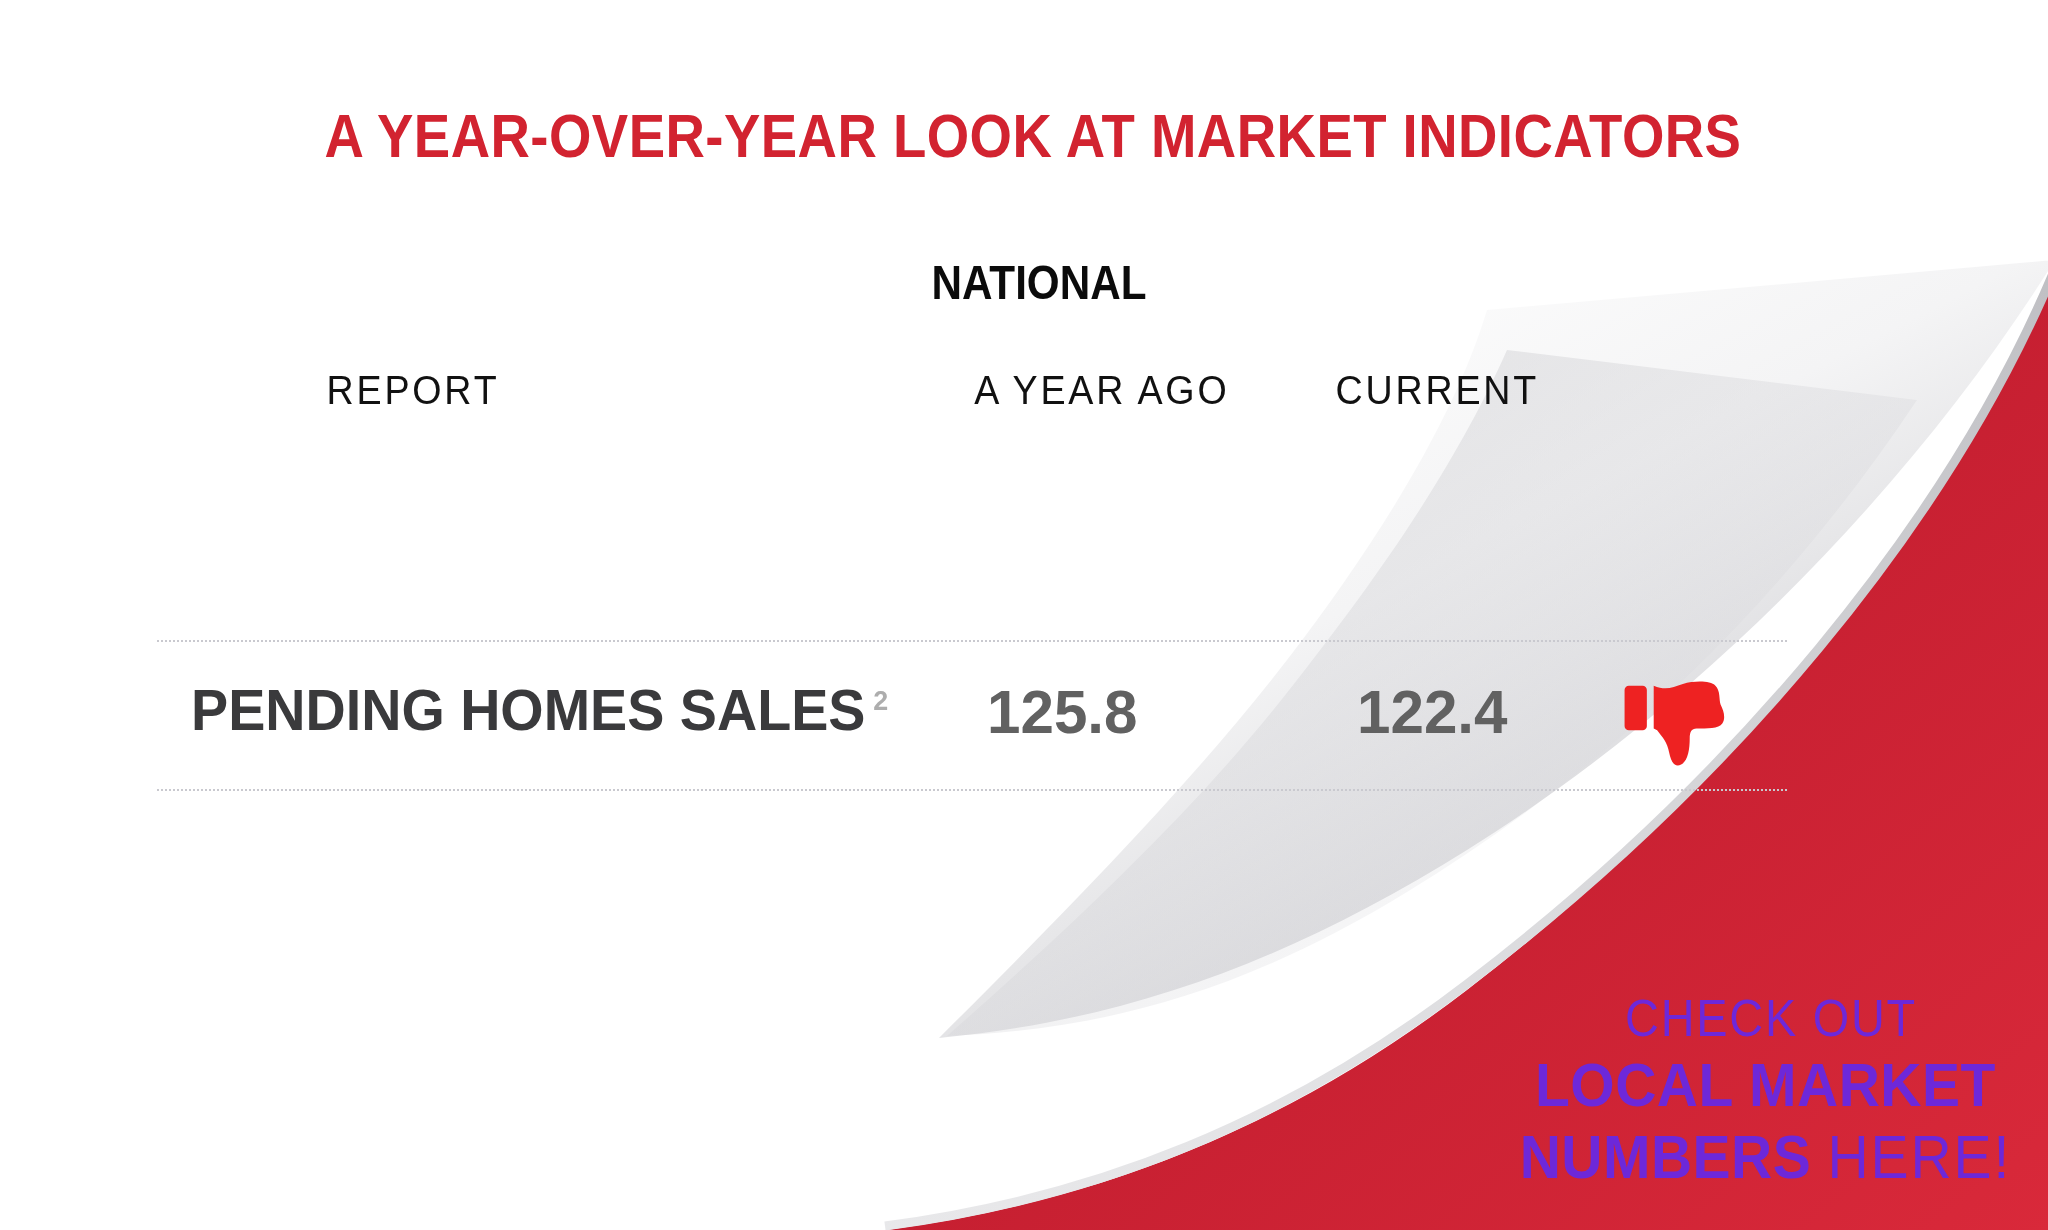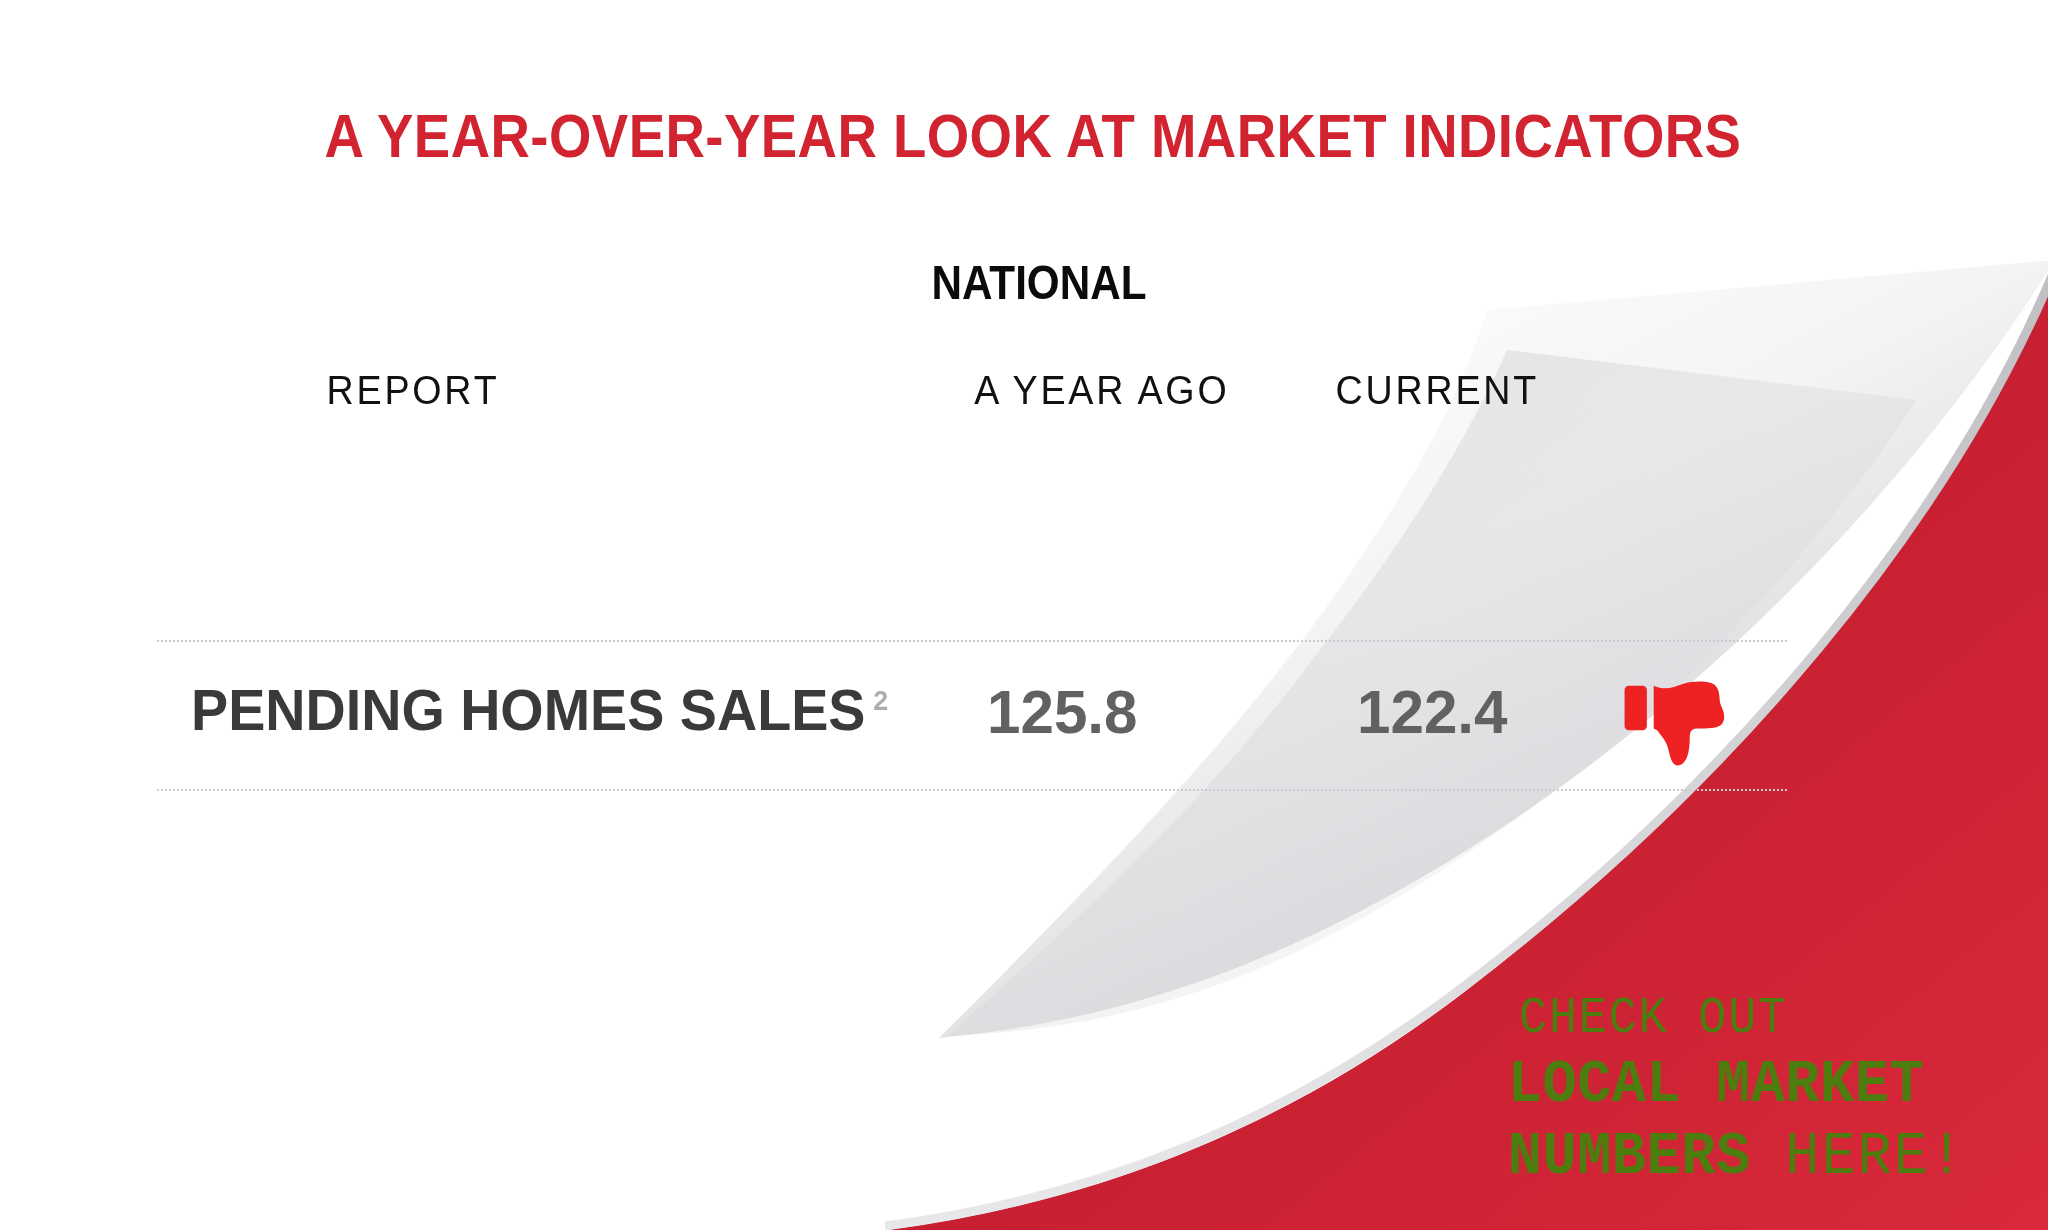--- a/index.html
+++ b/index.html
@@ -150,23 +150,23 @@
     pointer-events: none;
   }
   .curl-wrap svg { display: block; width: 100%; height: 100%; }
 
   
   .cta {
     position: absolute;
     right: 34px;
     bottom: 38px;
     width: 560px;
-    text-align: left;
-    color: #4d7c0f;
-    font-family: Liberation Mono, monospace;
+    text-align: center;
+    color: #6d28d9;
+    font-family: Liberation Sans, sans-serif;
   }
   .cta .line1 {
     font-size: 52px;
     font-weight: normal;
     letter-spacing: 2px;
     line-height: 1.18;
     transform: scaleX(0.9);
     transform-origin: right center;
   }
   .cta .line2 {

